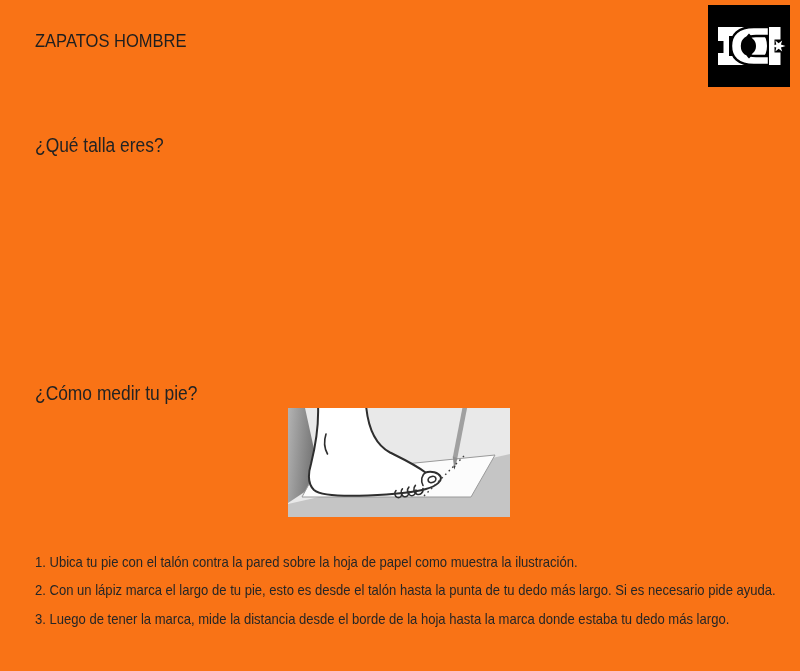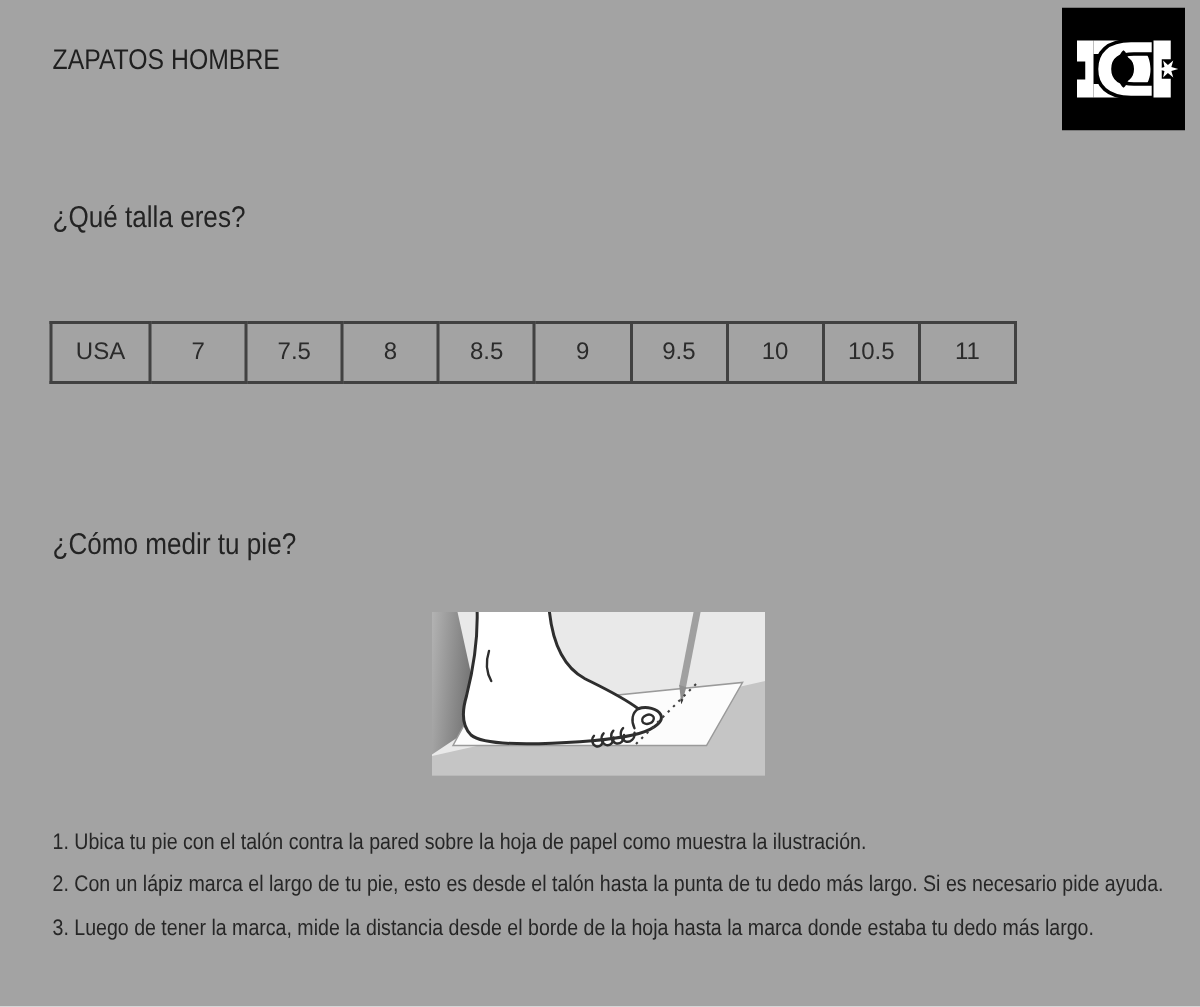--- a/index.html
+++ b/index.html
@@ -1,29 +1,29 @@
 <!DOCTYPE html>
 <html><head>
 <meta charset="utf-8">
 <style>
   html,body { margin:0; padding:0; background:#ffffff; }
   .page {
     position:relative; width:800px; height:671px; overflow:hidden;
-    background:#a3a3a3; color:#262626;
+    background:#f97316; color:#262626;
     font-family:"Liberation Sans", sans-serif;
   }
   .abs { position:absolute; }
   .cond {
     display:inline-block; transform:scaleX(0.87); transform-origin:0 50%;
     white-space:nowrap;
   }
   .page-title { left:35px; top:30px; font-size:19px; color:#1f1f1f; }
   .question   { font-size:20px; color:#232323; }
   .q-size     { left:35px; top:134px; }
-  .q-measure  { left:35px; top:352px;text-align:right; }
+  .q-measure  { left:35px; top:382px;text-align:right; }
 
   .size-table {
     position:absolute; left:33px; top:214px; width:645px;
     border-collapse:collapse; table-layout:fixed;
     font-size:16px; color:#2b2b2b; text-align:center;
   }
   .size-table td { border:2px solid #414141; height:38px; padding:0; }
 
   .logo-box { left:708px; top:5px; width:82px; height:82px; }
   .illus    { left:288px; top:408px; width:222px; height:109px; }
@@ -75,32 +75,20 @@
         <col>
         <col>
         <col>
         <col>
         <col>
         <col>
         <col>
         <col>
       </colgroup>
     <tbody>
-        <tr>
-      <td>USA</td>
-      <td>7</td>
-      <td>7.5</td>
-      <td>8</td>
-      <td>8.5</td>
-      <td>9</td>
-      <td>9.5</td>
-      <td>10</td>
-      <td>10.5</td>
-      <td>11</td>
-    </tr>
   </tbody>
     </table>
 
   <div class="abs question q-measure">
     <span class="cond">¿Cómo medir tu pie?</span>
   </div>
 
   <div class="abs illus">
     <svg width="222" height="109" viewBox="0 0 222 109" aria-hidden="true">
       <defs>

